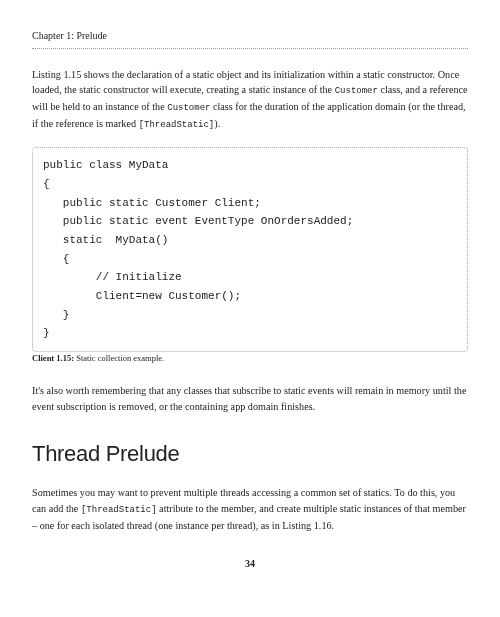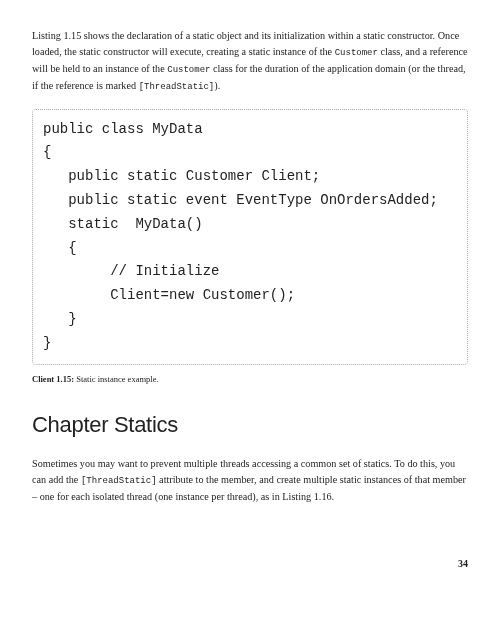--- a/index.html
+++ b/index.html
@@ -30,23 +30,22 @@
     .code {
       font-family: 'Courier New', Courier, monospace;
       font-size: 9px;
       text-align: center;
     }
     .code-block {
       border: 1px dotted #aaa;
       border-radius: 4px;
       padding: 8px 10px;
       margin-top: 14px;
-      margin-bottom: 8px;
       font-family: 'Courier New', Courier, monospace;
-      font-size: 14px;
+      font-size: 11px;
       line-height: 1.7;
       white-space: pre;
     }
     .listing-cap {
       font-size: 8.5px;
       margin-bottom: 18px;
     }
     .listing-cap .bold {
       font-weight: bold;
     }
@@ -56,57 +55,59 @@
       font-weight: 300;
       margin-top: 22px;
       margin-bottom: 14px;
       letter-spacing: -0.3px;
     }
     .page-num {
       position: absolute;
       bottom: 18px;
       left: 0;
       right: 0;
-      text-align: right;
+      text-align: center;
       font-size: 10px;
       font-weight: bold;
     }
     .page-wrap {
       position: relative;
       width: 100%;
       height: 100%;
     }
   </style>
 </head>
 <body>
 <div class="page-wrap">
 
+<div class="chapter-header">Chapter 1: Prelude</div>
 
 <p class="para">
   <span>Listing 1.15 shows the declaration of a static object and its initialization within a static constructor. Once loaded, the static constructor will execute, creating a static instance of the </span><span class="code">Customer</span><span> class, and a reference will be held to an instance of the </span><span class="code">Customer</span><span> class for the duration of the application domain (or the thread, if the reference is marked </span><span class="code">[ThreadStatic]</span><span>).</span>
 </p>
 
 <div class="code-block">public class MyData
 {
    public static Customer Client;
    public static event EventType OnOrdersAdded;
    static  MyData()
    {
         // Initialize
         Client=new Customer();
    }
 }</div>
 
 <div class="listing-cap">
-  <span class="bold">Client 1.15:</span><span>  Static instance example.</span>
+  <span class="bold">Client 1.15:</span><span>  Static collection example.</span>
 </div>
 
+<p class="para">It's also worth remembering that any classes that subscribe to static events will remain in memory until the event subscription is removed, or the containing app domain finishes.</p>
 
 
-<h1 class="h1">Chapter Statics</h1>
+<h1 class="h1">Thread Prelude</h1>
 
 <p class="para">
   <span>Sometimes you may want to prevent multiple threads accessing a common set of statics. To do this, you can add the </span><span class="code">[ThreadStatic]</span><span> attribute to the member, and create multiple static instances of that member – one for each isolated thread (one instance per thread), as in Listing 1.16.</span>
 </p>
 
 <div class="page-num">34</div>
 
 </div>
 
 </body></html>

